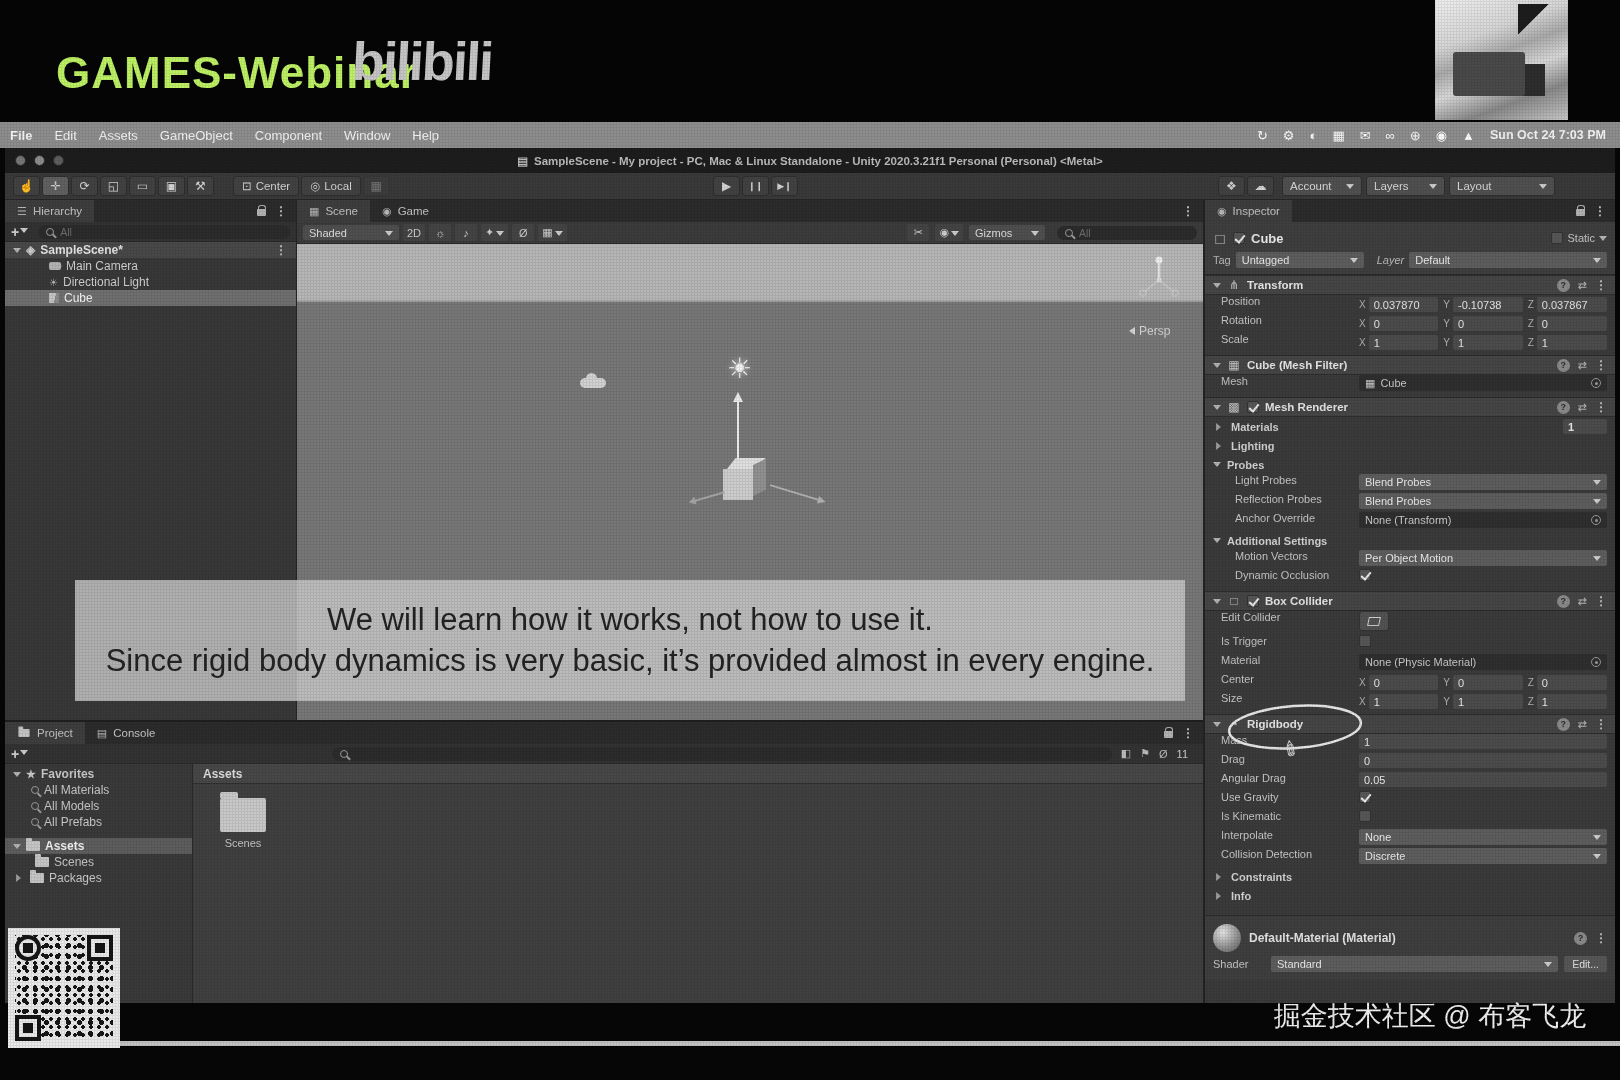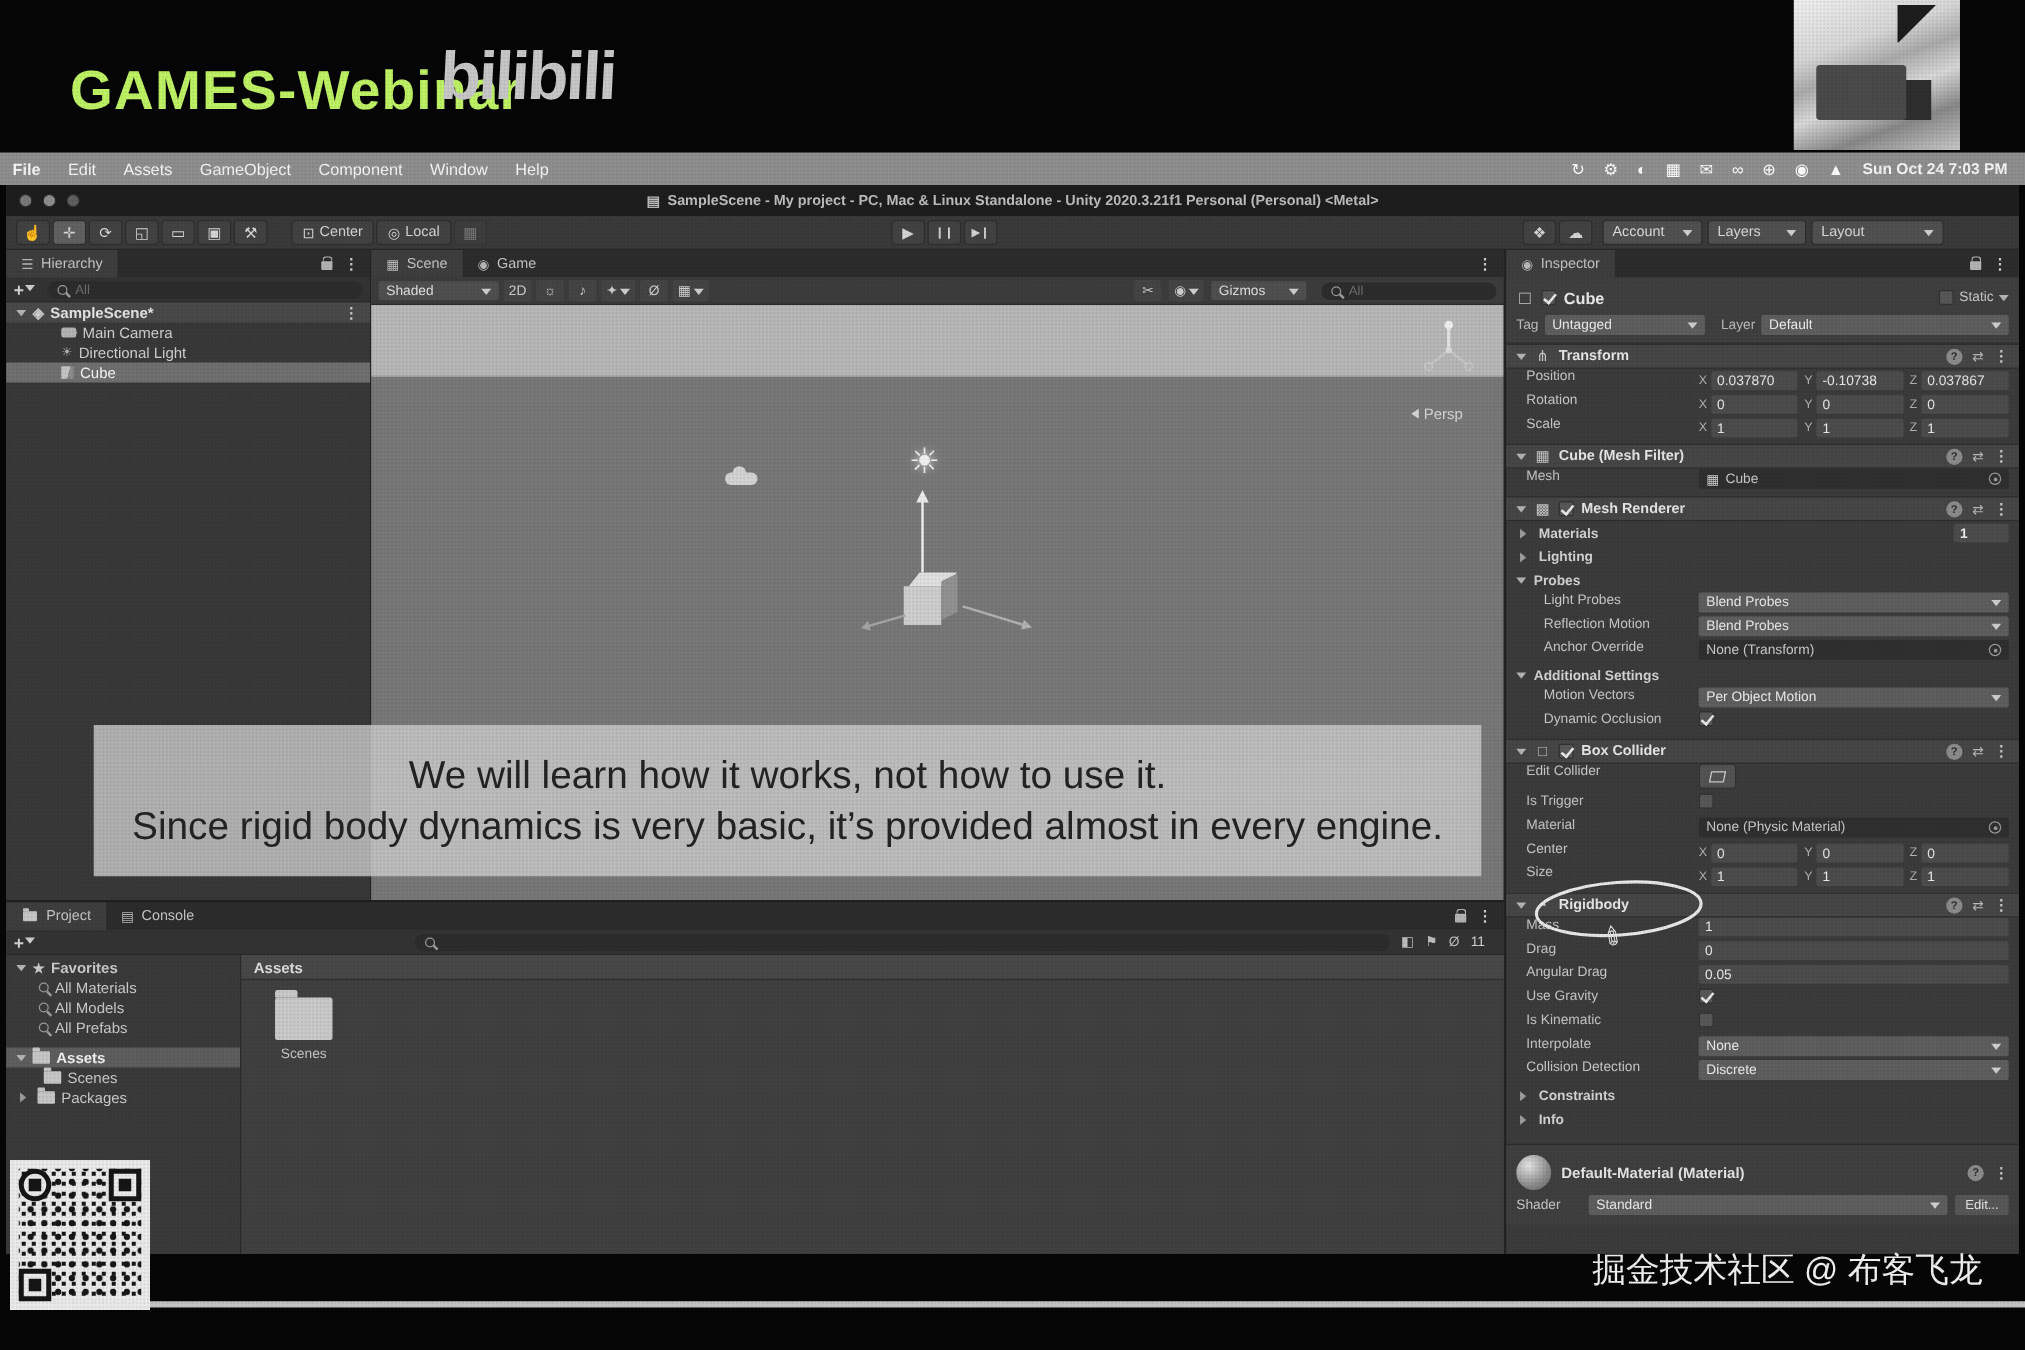--- a/index.html
+++ b/index.html
@@ -441,21 +441,21 @@
               <span>Static</span>
               <span class="tri-d"></span>
             </span>
         </div>
         <div class="oh2">
           <span>Tag</span>
           <span class="dd" style="max-width:128px;">
               <span class="dv">Untagged</span>
               <span class="dd-arrow"></span>
             </span>
-          <span style="margin-left:8px;">Layer</span>
+          <span style="margin-left:8px;font-style:italic;">Layer</span>
           <span class="dd">
               <span class="dv">Default</span>
               <span class="dd-arrow"></span>
             </span>
         </div>
       </div>
 
       <div class="sech">
         <span class="tri-d"></span>
         <span class="cicon">⋔</span>
@@ -562,21 +562,21 @@
           <span>Probes</span>
         </div>
       <div class="irow">
           <span class="lbl l2">Light Probes</span>
         <span class="dd">
             <span class="dv">Blend Probes</span>
             <span class="dd-arrow"></span>
           </span>
         </div>
       <div class="irow">
-          <span class="lbl l2">Reflection Motion</span>
+          <span class="lbl l2">Reflection Probes</span>
         <span class="dd">
             <span class="dv">Blend Probes</span>
             <span class="dd-arrow"></span>
           </span>
         </div>
       <div class="irow">
           <span class="lbl l2">Anchor Override</span>
         <span class="objf">
             <span>None (Transform)</span>
             <span class="picker"></span>

